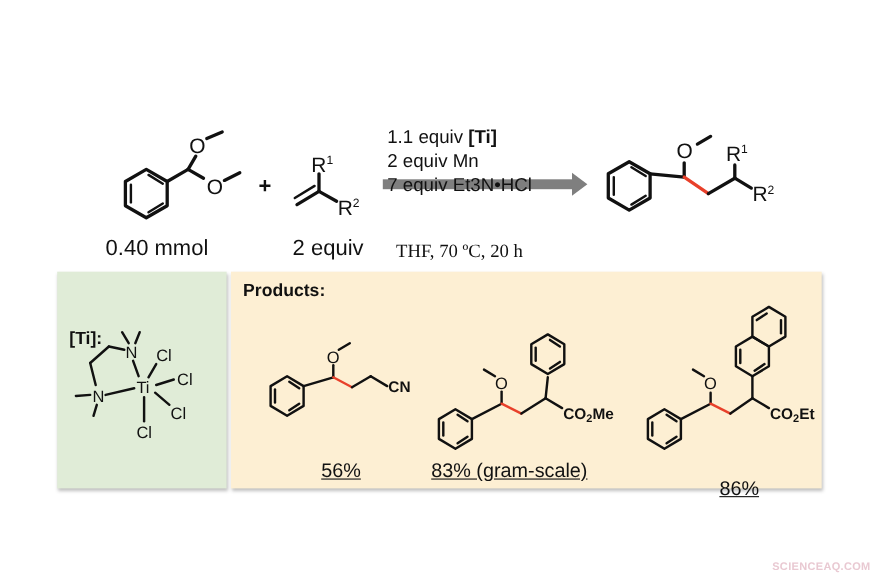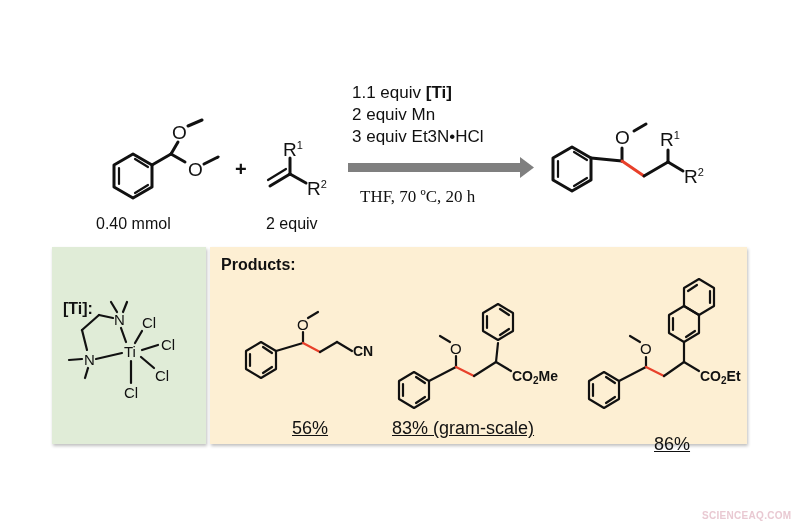--- a/index.html
+++ b/index.html
@@ -12,22 +12,22 @@
   .bond-red { stroke:#e8402a; stroke-width:3; fill:none; stroke-linecap:round; }
   .bond-red-thin { stroke:#e8402a; stroke-width:2.2; fill:none; stroke-linecap:round; }
   .atom { font-family:"Liberation Sans", sans-serif; font-size:19px; fill:#111; }
   .atom-s { font-family:"Liberation Sans", sans-serif; font-size:15px; fill:#111; }
   .atom-b { font-family:"Liberation Sans", sans-serif; font-size:14px; font-weight:bold; fill:#111; }
   .sup { font-size:11px; }
   .panel-green { left:52px; top:247px; width:154px; height:197px; background:#e0ecd7;
                  box-shadow:1px 2px 3px rgba(0,0,0,0.25); }
   .panel-yellow { left:210px; top:247px; width:537px; height:197px; background:#fdefd3;
                   box-shadow:1px 2px 3px rgba(0,0,0,0.25); }
-  .label { font-size:16px; white-space:nowrap; }
-  .cond { font-size:17px; line-height:22px; white-space:nowrap; }
+  .label { font-size:20px; white-space:nowrap; }
+  .cond { font-size:17px; line-height:22px; white-space:nowrap;margin-top:32px; }
   .bold { font-weight:bold; }
   .yield { font-size:18px; white-space:nowrap;text-decoration:underline; }
   .panel-title { font-size:16px; font-weight:bold; }
   .watermark { font-size:10px; color:#e9c9d2; letter-spacing:0.3px;font-weight:bold; }
 </style>
 </head>
 <body>
 
 <div class="abs panel-green"></div>
 <div class="abs panel-yellow"></div>
@@ -172,21 +172,21 @@
 <div class="abs label" style="left:235px; top:158px; font-size:20px; font-weight:bold;">+</div>
 <div class="abs label" style="left:266px; top:215px;">2 equiv</div>
 
 <div class="abs cond" style="left:352px; top:82px;">
   <span>1.1 equiv </span><span class="bold">[Ti]</span>
 </div>
 <div class="abs cond" style="left:352px; top:104px;">
   <span>2 equiv </span><span>Mn</span>
 </div>
 <div class="abs cond" style="left:352px; top:126px;">
-  <span>3 equiv </span><span>Et3N•HCl</span>
+  <span>7 equiv </span><span>Et3N•HCl</span>
 </div>
 <div class="abs cond" style="left:360px; top:186px;font-family:Liberation Serif, serif;">THF, 70 ºC, 20 h</div>
 
 <div class="abs panel-title" style="left:63px; top:256px;margin-top:44px;">[Ti]:</div>
 <div class="abs panel-title" style="left:221px; top:256px;text-align:center;">Products:</div>
 
 <div class="abs yield" style="left:292px; top:418px;">56%</div>
 <div class="abs yield" style="left:392px; top:418px;">83% (gram-scale)</div>
 <div class="abs yield" style="left:654px; top:434px;">86%</div>
 

